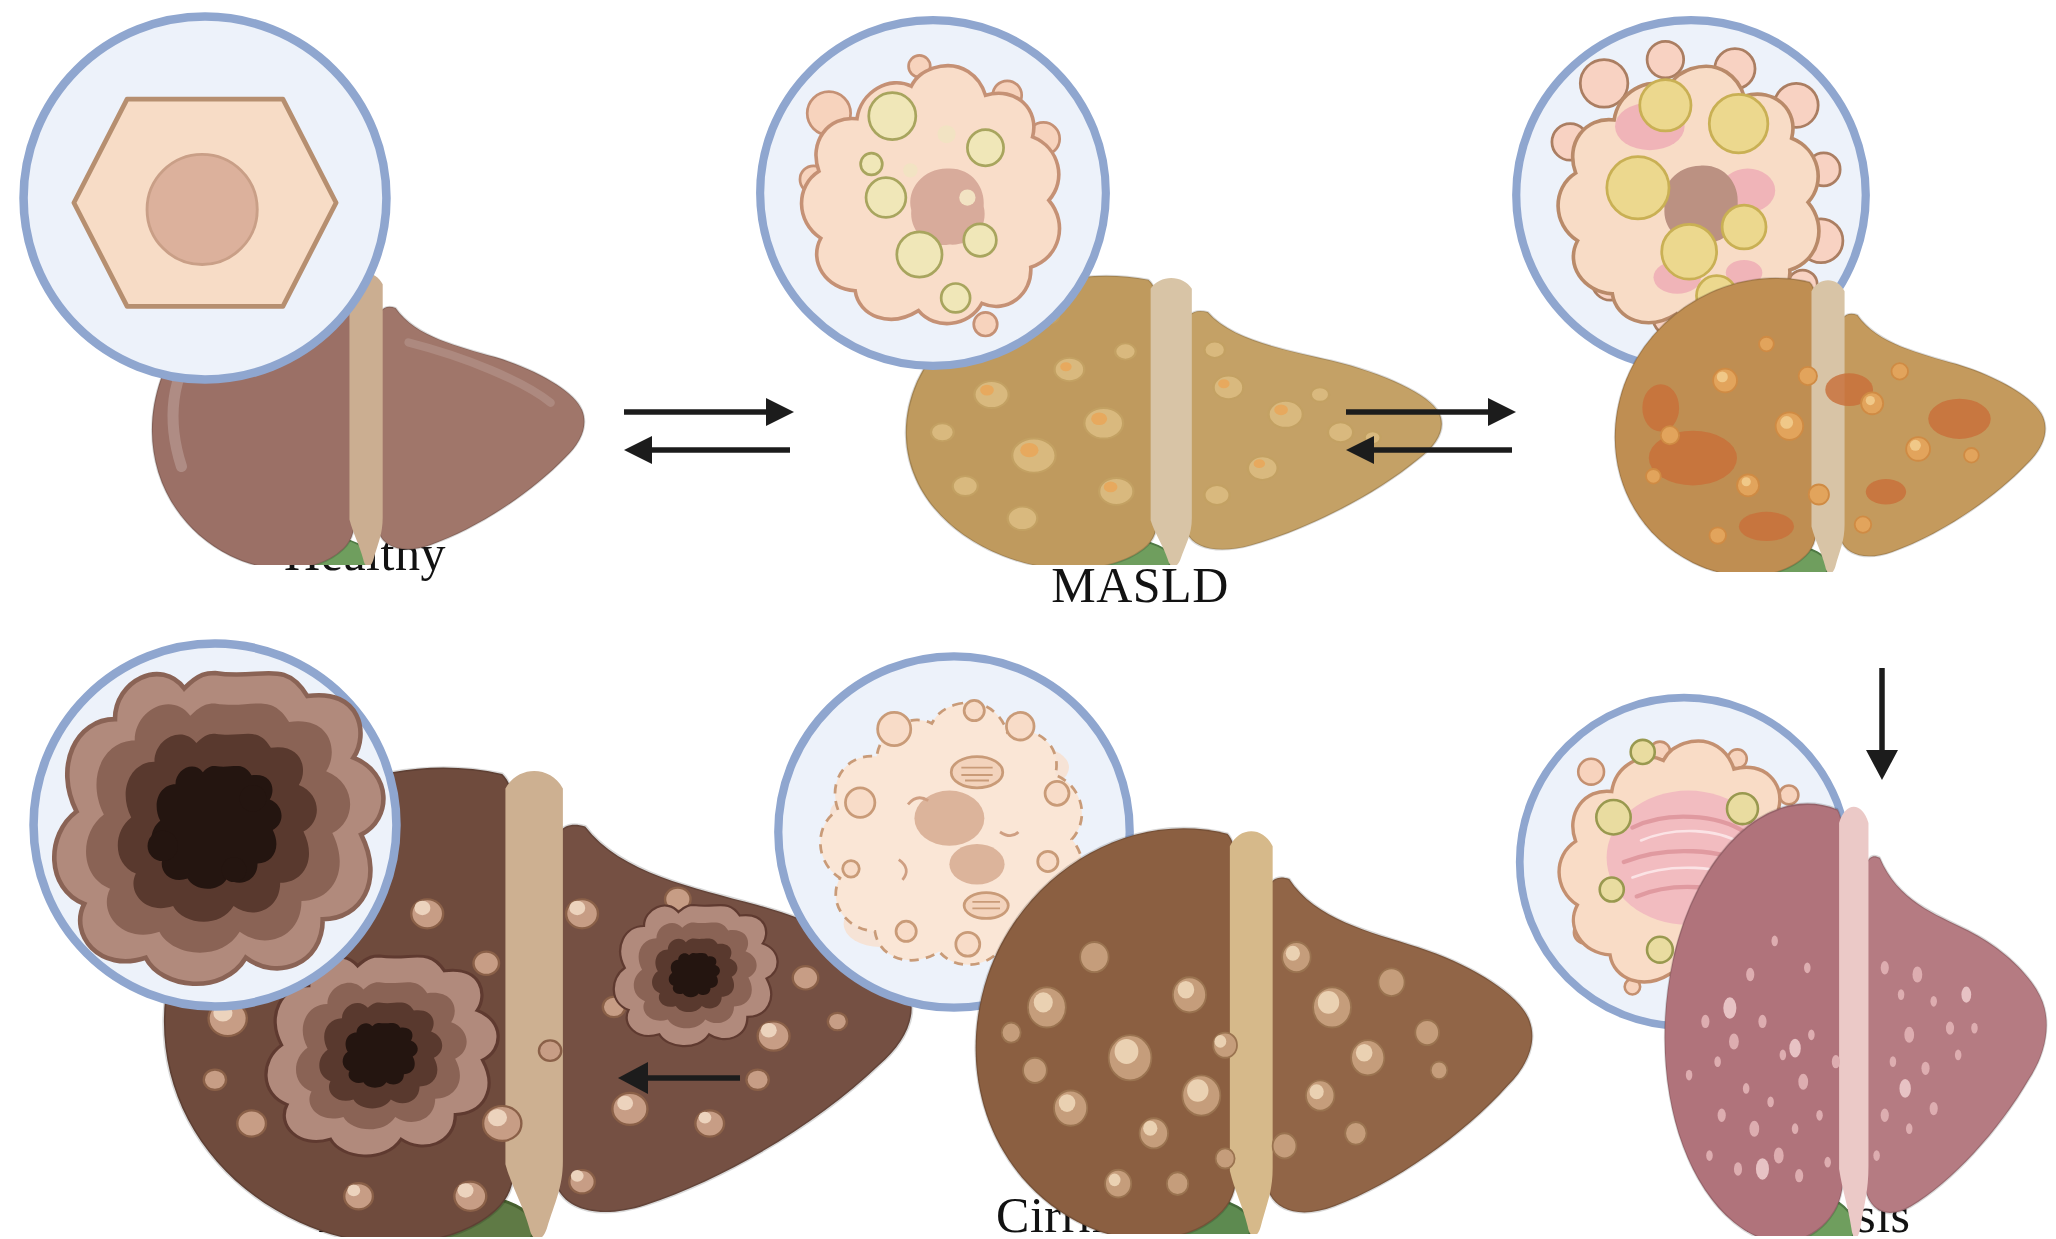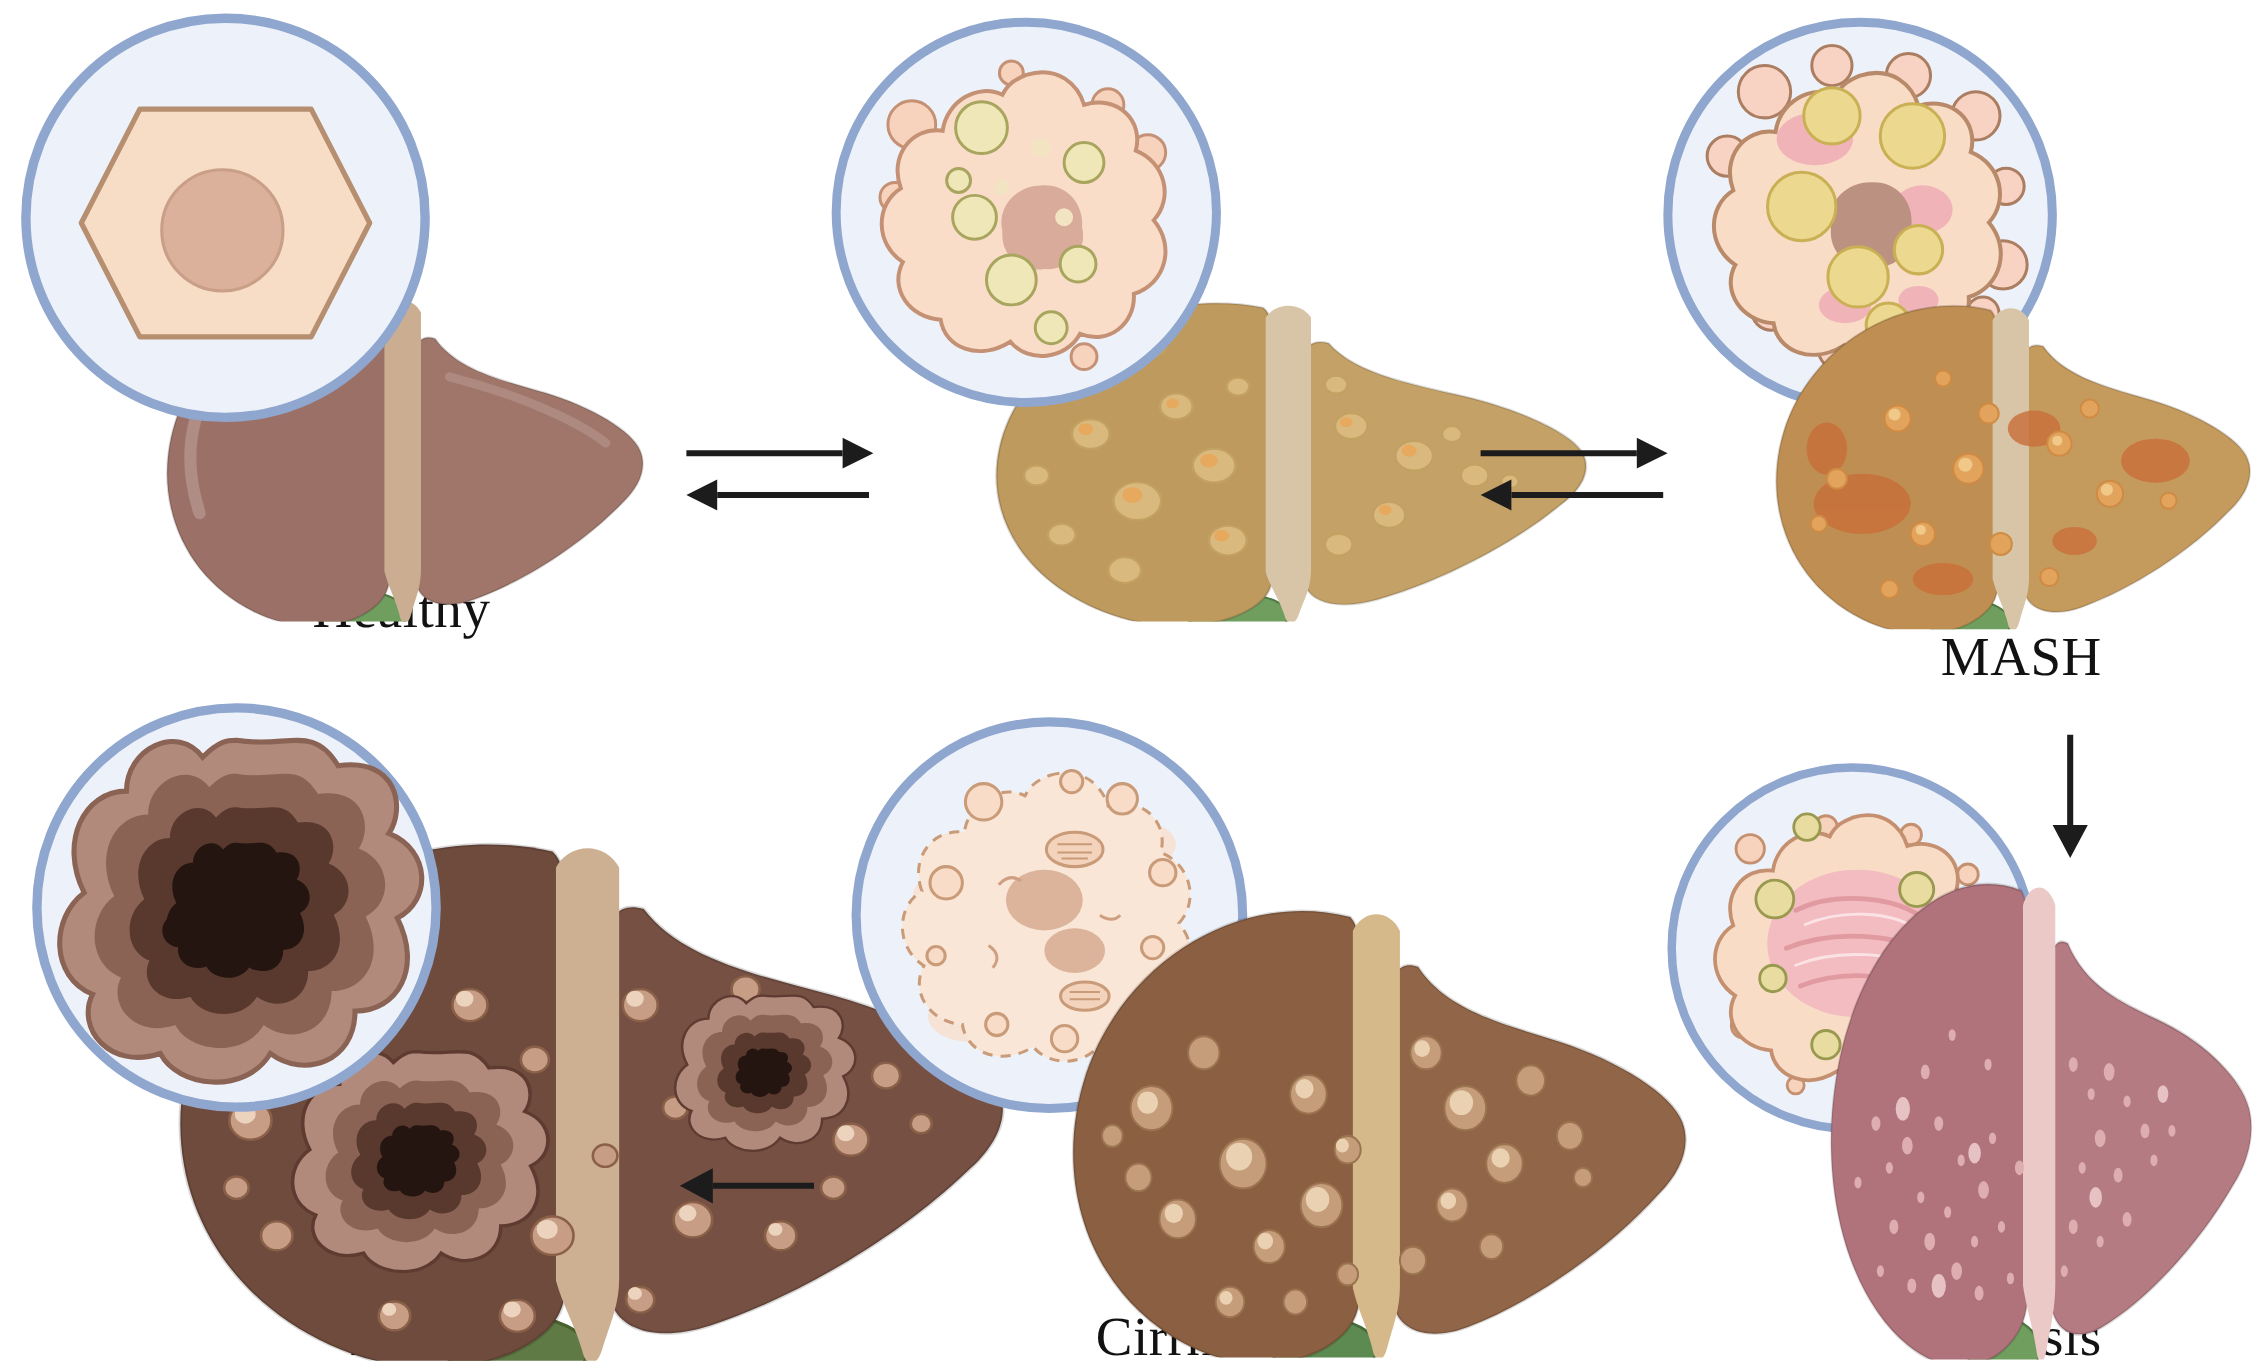--- a/index.html
+++ b/index.html
@@ -104,20 +104,21 @@
         <circle cx="252" cy="252" r="18"></circle>
         <circle cx="225" cy="316" r="16"></circle>
       <circle cx="132" cy="168" r="12"></circle>
     </g>
     <g fill="#f2e3c3">
       <circle cx="215" cy="135" r="10"></circle>
         <circle cx="175" cy="175" r="8"></circle>
         <circle cx="238" cy="205" r="9"></circle>
     </g>
   </svg>
+  <div class="caption" style="left:1010px;top:556px;width:260px">MASLD</div>
 
   <svg class="abs z3" style="left:1578px;top:262px" width="478" height="310" viewBox="0 0 520 340" preserveAspectRatio="none">
     <ellipse cx="232" cy="334" rx="40" ry="22" stroke="#4f7a44" stroke-width="2" fill="#6f9e5e"></ellipse>
     <use href="#pLobeL" stroke="#00000026" stroke-width="2" fill="#bf8e52"></use>
     <use href="#pLobeR" stroke="#00000026" stroke-width="2" fill="#c49a5d"></use>
     <use href="#pLig" fill="#d8c4a6"></use>
     <g opacity=".8" fill="#c96f39">
       <ellipse cx="125" cy="215" rx="48" ry="30"></ellipse>
         <ellipse cx="295" cy="140" rx="26" ry="18"></ellipse>
       <ellipse cx="415" cy="172" rx="34" ry="22"></ellipse>
@@ -176,21 +177,20 @@
     <use href="#pNuc" transform="translate(5,10)" fill="#bb9182"></use>
     <g stroke="#c9b054" stroke-width="3" fill="#ecd88e">
       <circle cx="172" cy="102" r="28"></circle>
         <circle cx="252" cy="122" r="32"></circle>
         <circle cx="142" cy="192" r="34"></circle>
       <circle cx="198" cy="262" r="30"></circle>
         <circle cx="258" cy="235" r="24"></circle>
         <circle cx="228" cy="310" r="22"></circle>
     </g>
   </svg>
-  <div class="caption" style="left:1705px;top:568px;width:265px">MASH</div>
 
   <svg class="abs z1" style="left:100px;top:742px" width="830" height="495" viewBox="0 0 520 340" preserveAspectRatio="none">
     <ellipse cx="232" cy="334" rx="40" ry="22" stroke="#47602f" stroke-width="2" fill="#5f7a45"></ellipse>
     <use href="#pLobeL" stroke="#00000026" stroke-width="2" fill="#6f4b3d"></use>
     <use href="#pLobeR" stroke="#00000026" stroke-width="2" fill="#755043"></use>
     <use href="#pLig" fill="#cdb091"></use>
     <g stroke="#8a6048" stroke-width="1.5" fill="#c79d85">
       <circle cx="80" cy="190" r="12"></circle>
         <circle cx="110" cy="140" r="10"></circle>
         <circle cx="140" cy="255" r="11"></circle>

